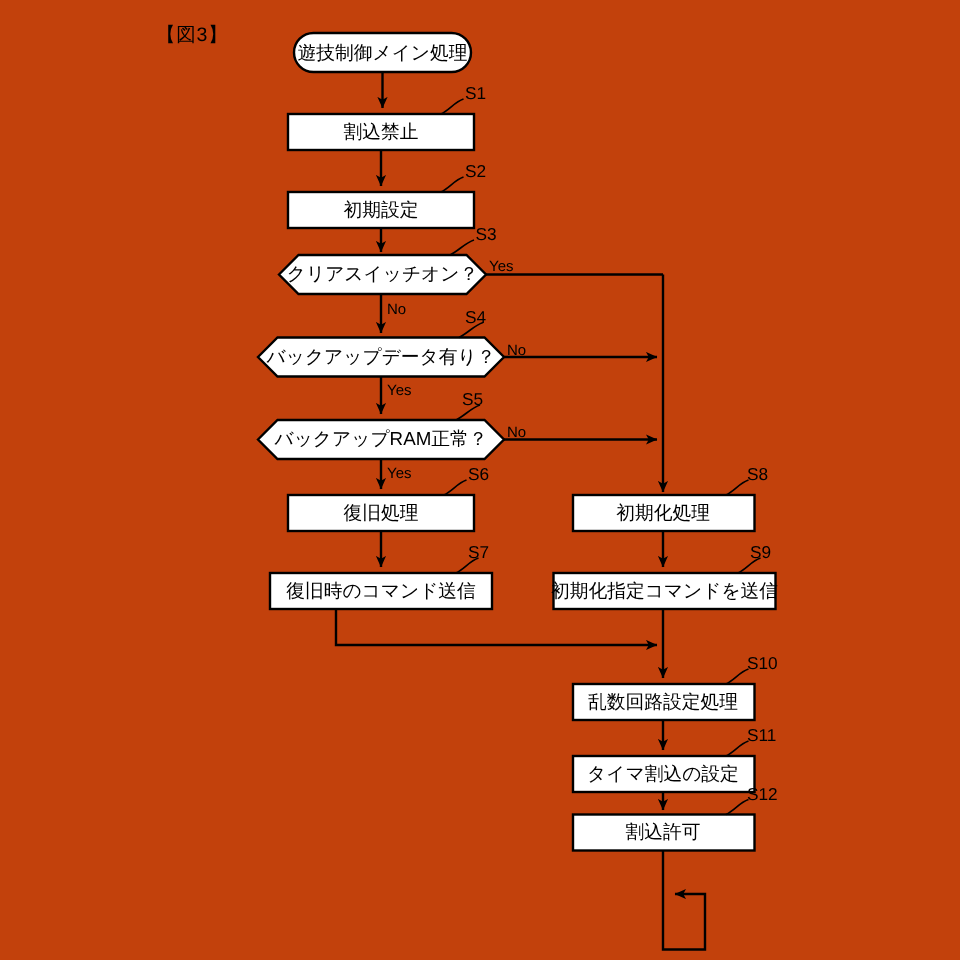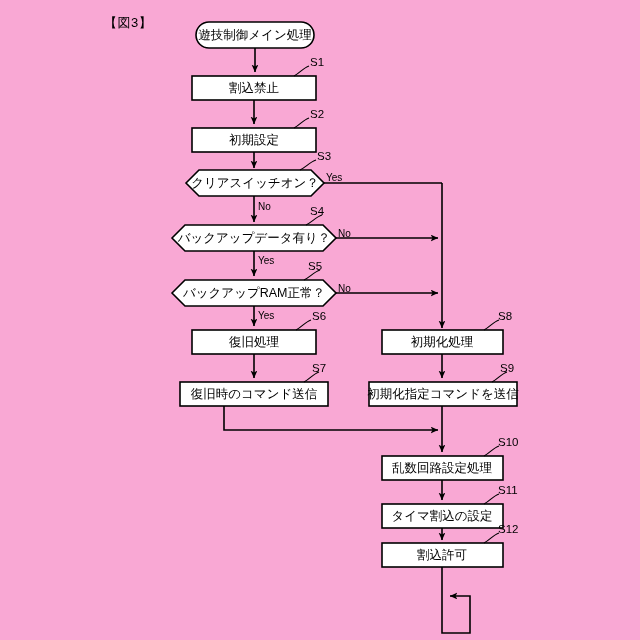--- a/index.html
+++ b/index.html
@@ -7,21 +7,21 @@
     padding: 0;
     background: #ffffff;
   }
   body {
     font-family: "Liberation Sans", "DejaVu Sans", sans-serif;
   }
   #page {
     position: relative;
     width: 640px;
     height: 640px;
-    background: #f9a8d4;
+    background: #c2410c;
     overflow: hidden;
   }
   #fig-label {
     position: absolute;
     left: 104px;
     top: 14px;
     font-size: 13px;
     color: #000;
     letter-spacing: 0.5px;
     white-space: nowrap;

